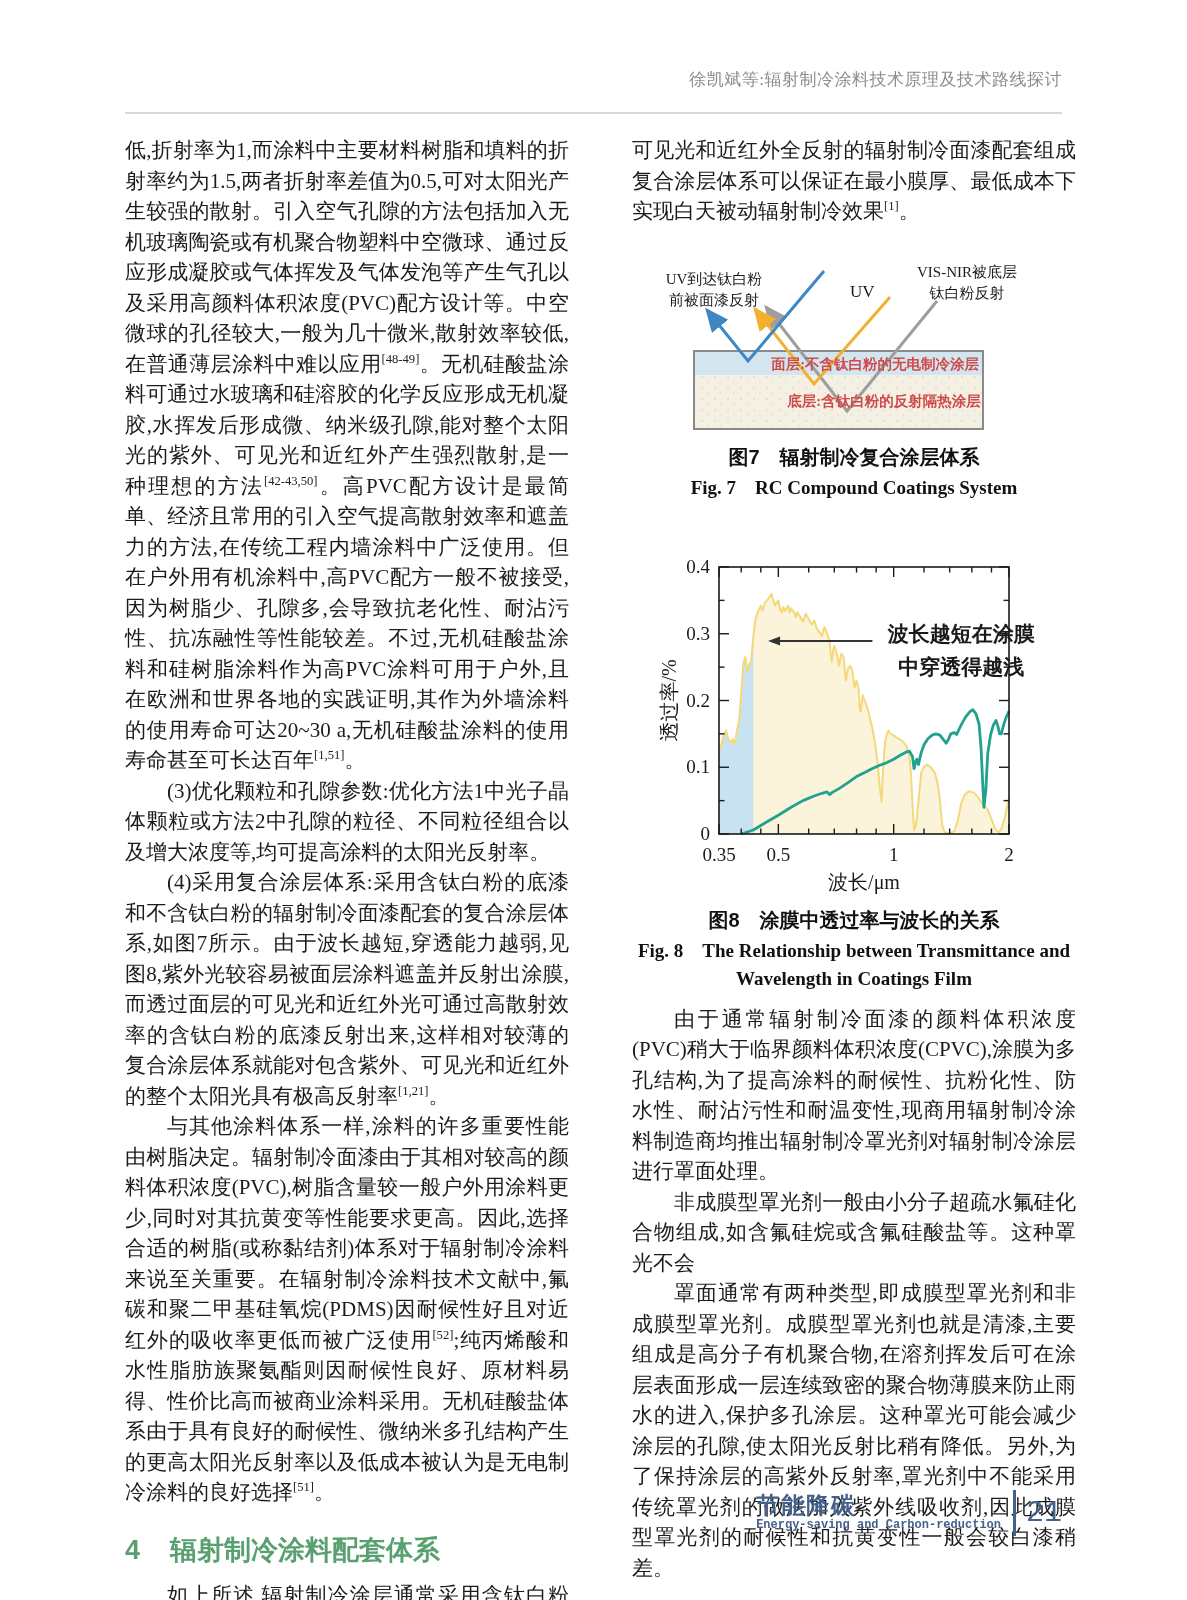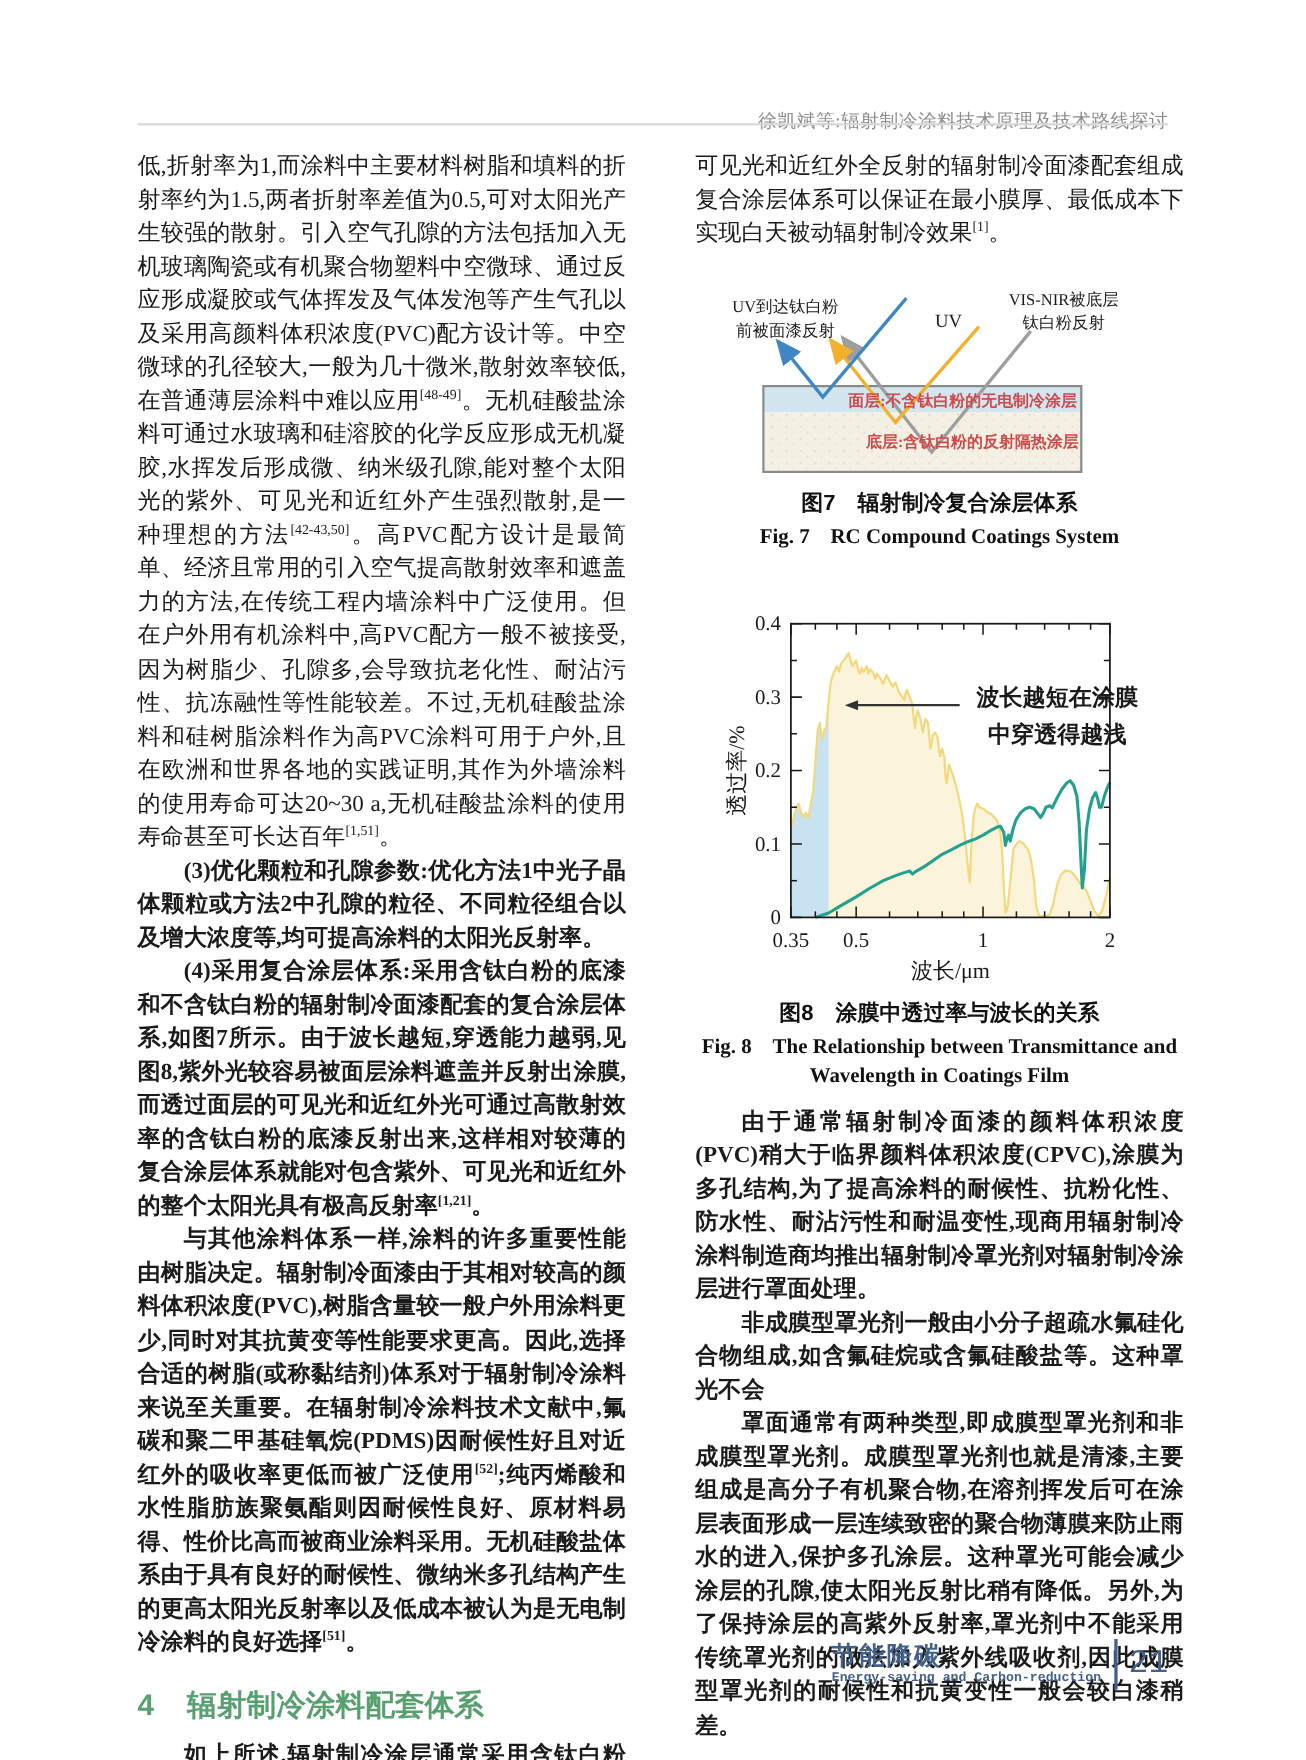--- a/index.html
+++ b/index.html
@@ -1,25 +1,25 @@
 <!DOCTYPE html>
 <html><head>
 <meta charset="utf-8">
 <style>
   html,body{margin:0;padding:0;background:#ffffff;}
   .page{position:relative;width:1187px;height:1600px;background:#ffffff;overflow:hidden;
         font-family:"Liberation Serif",serif;color:#1b1b1b;}
-  .running-title{position:absolute;top:98px;left:125px;width:937px;text-align:right;
+  .running-title{position:absolute;top:68px;left:125px;width:937px;text-align:right;
         font-size:17px;color:#8d8d8d;letter-spacing:0.5px;}
   .header-rule{position:absolute;top:112px;left:125px;width:937px;height:2px;background:#d8d8d8;}
   .col{position:absolute;top:135px;width:444px;}
   .col-left{left:125px;}
   .col-right{left:632px;}
   .para{margin:0;font-size:21px;line-height:30.5px;text-align:justify;text-justify:inter-ideograph;}
-  .para.indent{text-indent:2em;font-weight:bold;}
+  .para.indent{text-indent:2em;}
   .para sup{font-size:0.6em;line-height:0;vertical-align:super;}
   .section-heading{margin:24px 0 12px 0;font-family:"Liberation Sans",sans-serif;
         font-weight:bold;font-size:27px;color:#58a070;display:flex;align-items:baseline;}
   .section-heading .num{margin-right:30px;}
   .figure-block{text-align:center;}
   .fig7-svg{display:block;margin:26px auto 0 auto;}
   .fig8-svg{display:block;margin:28px auto 0 auto;}
   .caption-cn{font-family:"Liberation Sans",sans-serif;font-weight:bold;font-size:20px;
         color:#111;text-align:center;margin-top:6px;white-space:pre;}
   .caption-en{font-family:"Liberation Serif",serif;font-weight:bold;font-size:19px;

